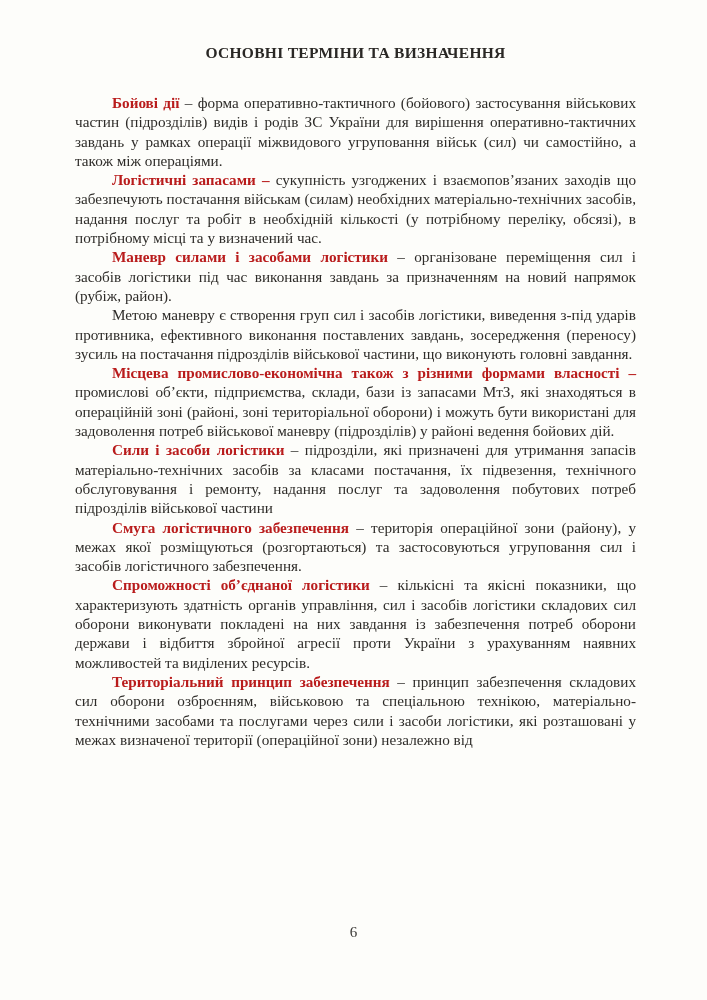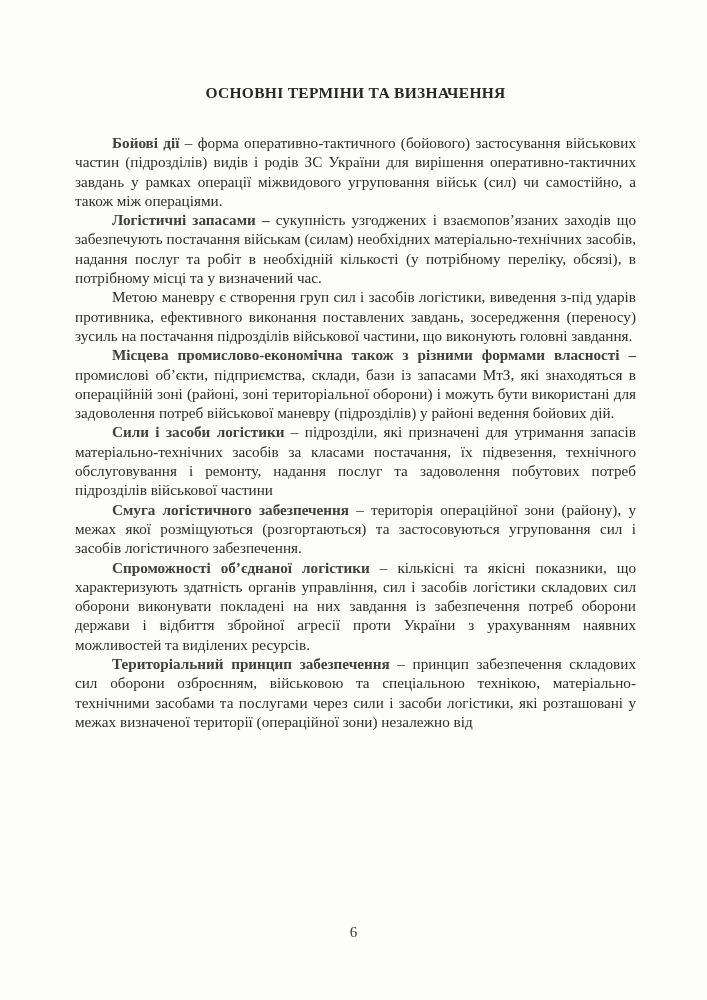--- a/index.html
+++ b/index.html
@@ -10,21 +10,21 @@
     width: 707px;
     height: 1000px;
     background: #fdfdfa;
     overflow: hidden;
   }
   .page {
     position: relative;
     width: 707px;
     height: 1000px;
     box-sizing: border-box;
-    padding: 84px 71px 0 75px;
+    padding: 44px 71px 0 75px;
     font-family: "Liberation Serif", "DejaVu Serif", serif;
     color: #2e2c29;
   }
   .doc-title {
     margin: 0 0 31px 0;
     text-align: center;
     font-size: 15.5px;
     font-weight: bold;
     letter-spacing: 0.3px;
     color: #2a2825;
@@ -34,21 +34,21 @@
     font-size: 15.2px;
     line-height: 19.3px;
   }
   .content p.para {
     margin: 0;
     padding: 0;
     text-indent: 37px;
   }
   .content .term {
     font-weight: bold;
-    color: #404040;
+    color: #b91c1c;
   }
   .page-number {
     position: absolute;
     top: 924px;
     left: 0;
     width: 707px;
     text-align: center;
     font-size: 15px;
     color: #3a3835;
   }
@@ -57,20 +57,21 @@
 <body>
 
 <div class="page">
   <h1 class="doc-title">ОСНОВНІ ТЕРМІНИ ТА ВИЗНАЧЕННЯ</h1>
 
   <div class="content" id="content">
   <p class="para"><b class="term">Бойові дії</b><span class="body-text"> – форма оперативно-тактичного (бойового) застосування військових частин (підрозділів) видів і родів ЗС України для вирішення оперативно-тактичних завдань у рамках операції міжвидового угруповання військ (сил) чи самостійно, а також між операціями.</span></p>
 
   <p class="para"><b class="term">Логістичні запасами –</b><span class="body-text"> сукупність узгоджених і взаємопов’язаних заходів що забезпечують постачання військам (силам) необхідних матеріально-технічних засобів, надання послуг та робіт в необхідній кількості (у потрібному переліку, обсязі), в потрібному місці та у визначений час.</span></p>
 
+  <p class="para"><b class="term">Маневр силами і засобами логістики</b><span class="body-text"> – організоване переміщення сил і засобів логістики під час виконання завдань за призначенням на новий напрямок (рубіж, район).</span></p>
 
 
   <p class="para"><span class="body-text">Метою маневру є створення груп сил і засобів логістики, виведення з-під ударів противника, ефективного виконання поставлених завдань, зосередження (переносу) зусиль на постачання підрозділів військової частини, що виконують головні завдання.</span></p>
 
 
   <p class="para"><b class="term">Місцева промислово-економічна також з різними формами власності –</b><span class="body-text"> промислові об’єкти, підприємства, склади, бази із запасами МтЗ, які знаходяться в операційній зоні (районі, зоні територіальної оборони) і можуть бути використані для задоволення потреб військової маневру (підрозділів) у районі ведення бойових дій.</span></p>
 
   <p class="para"><b class="term">Сили і засоби логістики</b><span class="body-text"> – підрозділи, які призначені для утримання запасів матеріально-технічних засобів за класами постачання, їх підвезення, технічного обслуговування і ремонту, надання послуг та задоволення побутових потреб підрозділів військової частини</span></p>
 
   <p class="para"><b class="term">Смуга логістичного забезпечення</b><span class="body-text"> – територія операційної зони (району), у межах якої розміщуються (розгортаються) та застосовуються угруповання сил і засобів логістичного забезпечення.</span></p>

